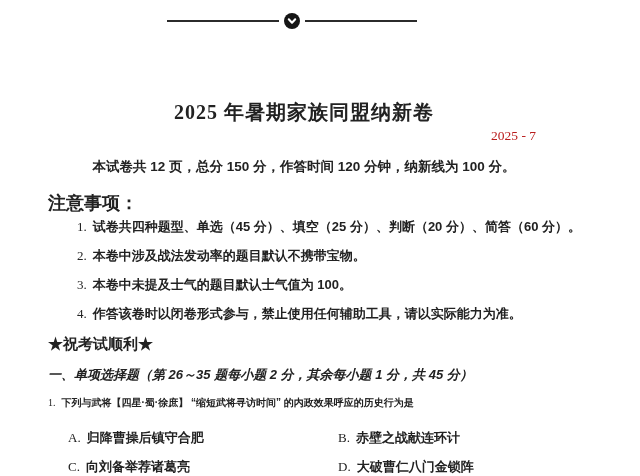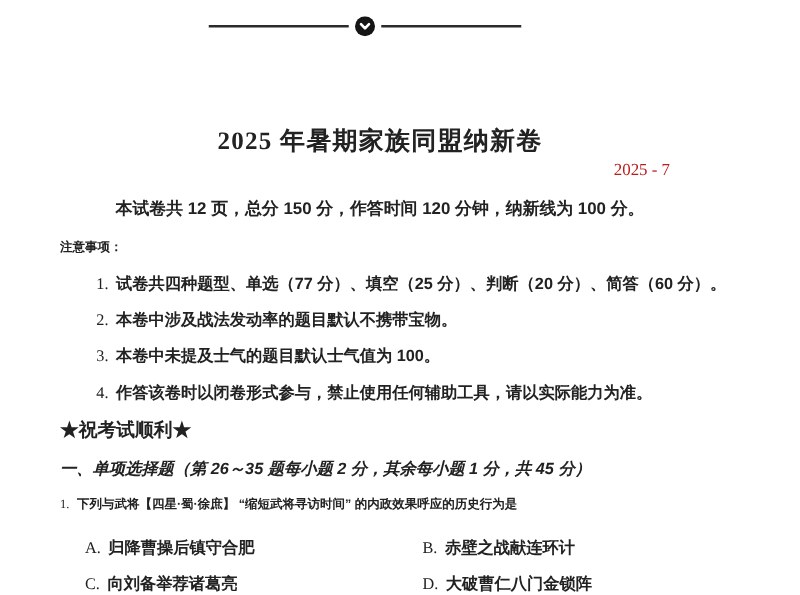--- a/index.html
+++ b/index.html
@@ -66,21 +66,21 @@
     text-align: center;
     font-weight: 700;
     font-size: 13.5px;
   }
 
   
   .notice-title {
     top: 191px;
     left: 48px;
     font-weight: 700;
-    font-size: 10px;
+    font-size: 18px;
   }
   .notice-item {
     left: 77px;
     right: 40px;
     font-weight: 700;
     font-size: 13px;
     white-space: nowrap;
   }
   .notice-item .num,
   .question .num,
@@ -152,21 +152,21 @@
 
   <h1 class="abs title">2025 年暑期家族同盟纳新卷</h1>
 
   <div class="abs date">2025 - 7</div>
 
   <div class="abs exam-info">本试卷共 12 页，总分 150 分，作答时间 120 分钟，纳新线为 100 分。</div>
 
   <div class="abs notice-title">注意事项：</div>
 
   <div class="abs notice-item n1">
-    <span class="num">1.</span><span>试卷共四种题型、单选（77 分）、填空（25 分）、判断（20 分）、简答（60 分）。</span>
+    <span class="num">1.</span><span>试卷共四种题型、单选（45 分）、填空（25 分）、判断（20 分）、简答（60 分）。</span>
   </div>
   <div class="abs notice-item n2">
     <span class="num">2.</span><span>本卷中涉及战法发动率的题目默认不携带宝物。</span>
   </div>
   <div class="abs notice-item n3">
     <span class="num">3.</span><span>本卷中未提及士气的题目默认士气值为 100。</span>
   </div>
   <div class="abs notice-item n4">
     <span class="num">4.</span><span>作答该卷时以闭卷形式参与，禁止使用任何辅助工具，请以实际能力为准。</span>
   </div>

